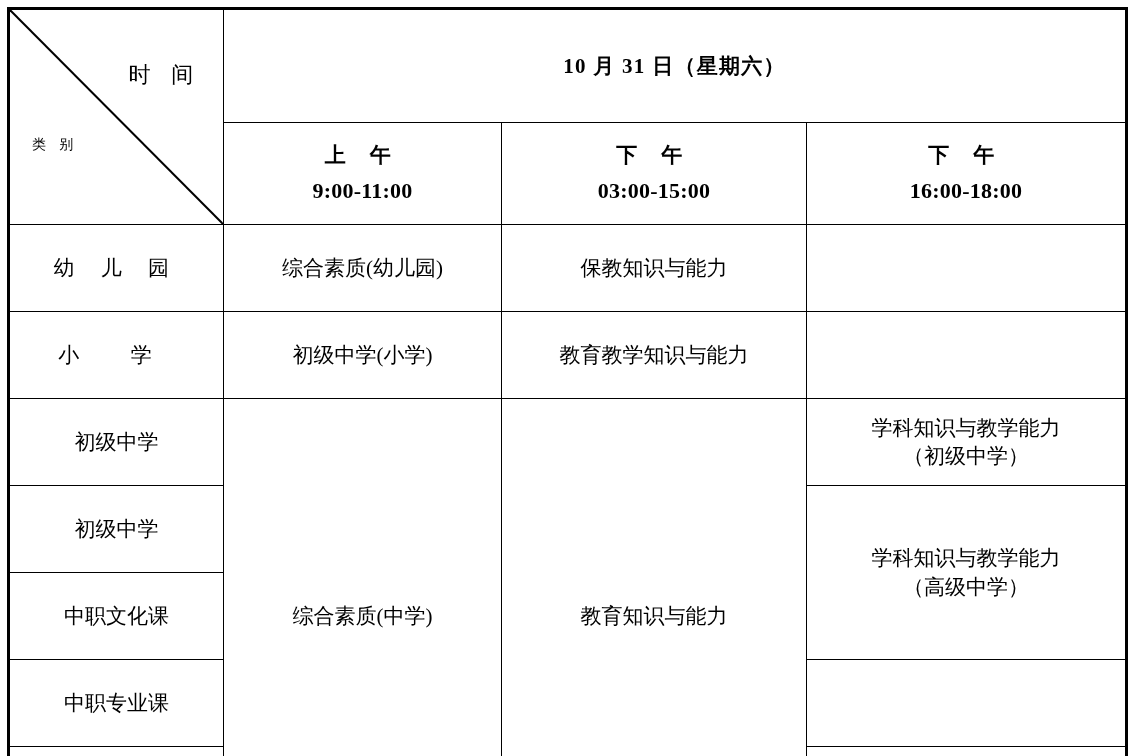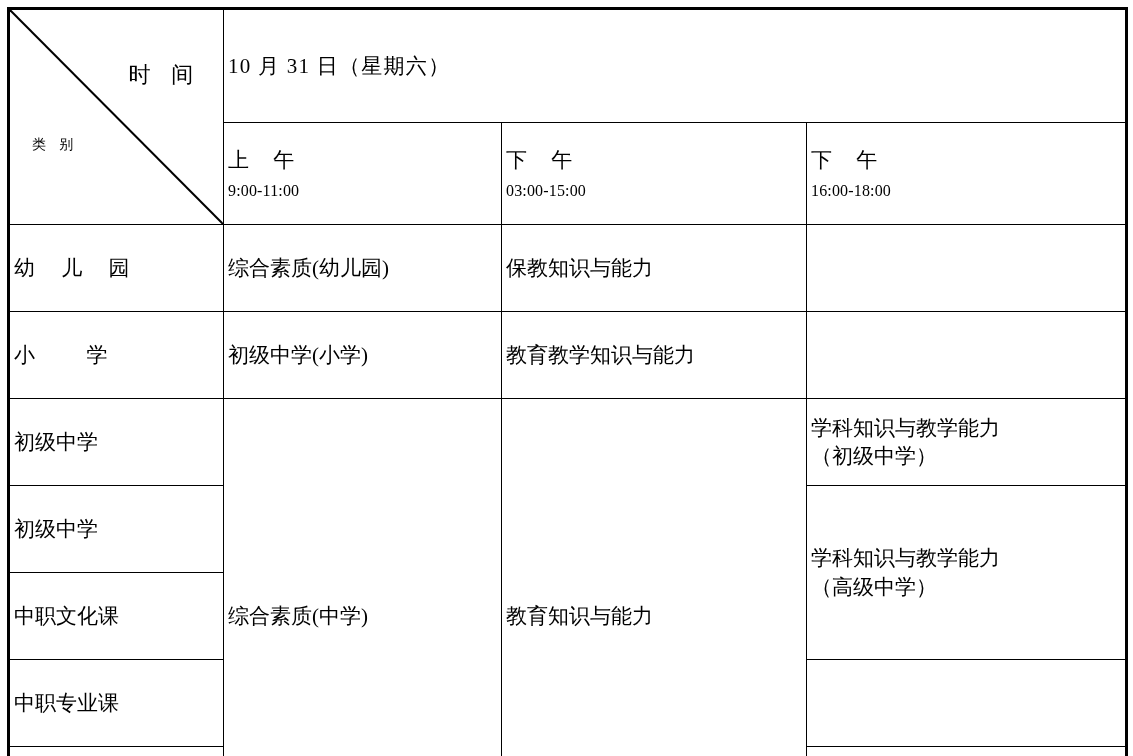--- a/index.html
+++ b/index.html
@@ -23,21 +23,21 @@
     position: absolute;
     left: 7px;
     top: 7px;
     width: 1118px;
     height: 741px;
     border-collapse: collapse;
     table-layout: fixed;
   }
   table.exam-table td {
     border: 1.5px solid #000000;
-    text-align: left;
+    text-align: center;
     vertical-align: middle;
     font-size: 21px;
     line-height: 1.35;
     padding: 2px 4px;
   }
   
   table.exam-table {
     border: 3px solid #000000;
   }
   .col-cat { width: 215px; }
@@ -72,34 +72,35 @@
     left: 22px;
     top: 126px;
     font-size: 14px;
     letter-spacing: 0.35em;
     white-space: nowrap;
   }
   .date-head {
     font-size: 25px;
     letter-spacing: 0.06em;
     height: 108px;
-    font-weight: 400;
+    font-weight: 700;
   }
   .slot {
     height: 97px;
     font-size: 22px;
+    font-weight: bold;
   }
   .slot .slot-name {
     letter-spacing: 0.45em;
     display: block;
     margin-bottom: 6px;
   }
   .slot .slot-time {
     display: block;
-    font-size: 16px;
+    font-size: 22px;
     letter-spacing: 0.01em;
   }
   .cat-cell {
     font-size: 22px;
     height: 82px;
   }
   .cat-spaced {
     letter-spacing: 0.5em;
     padding-left: 0.5em;
   }

